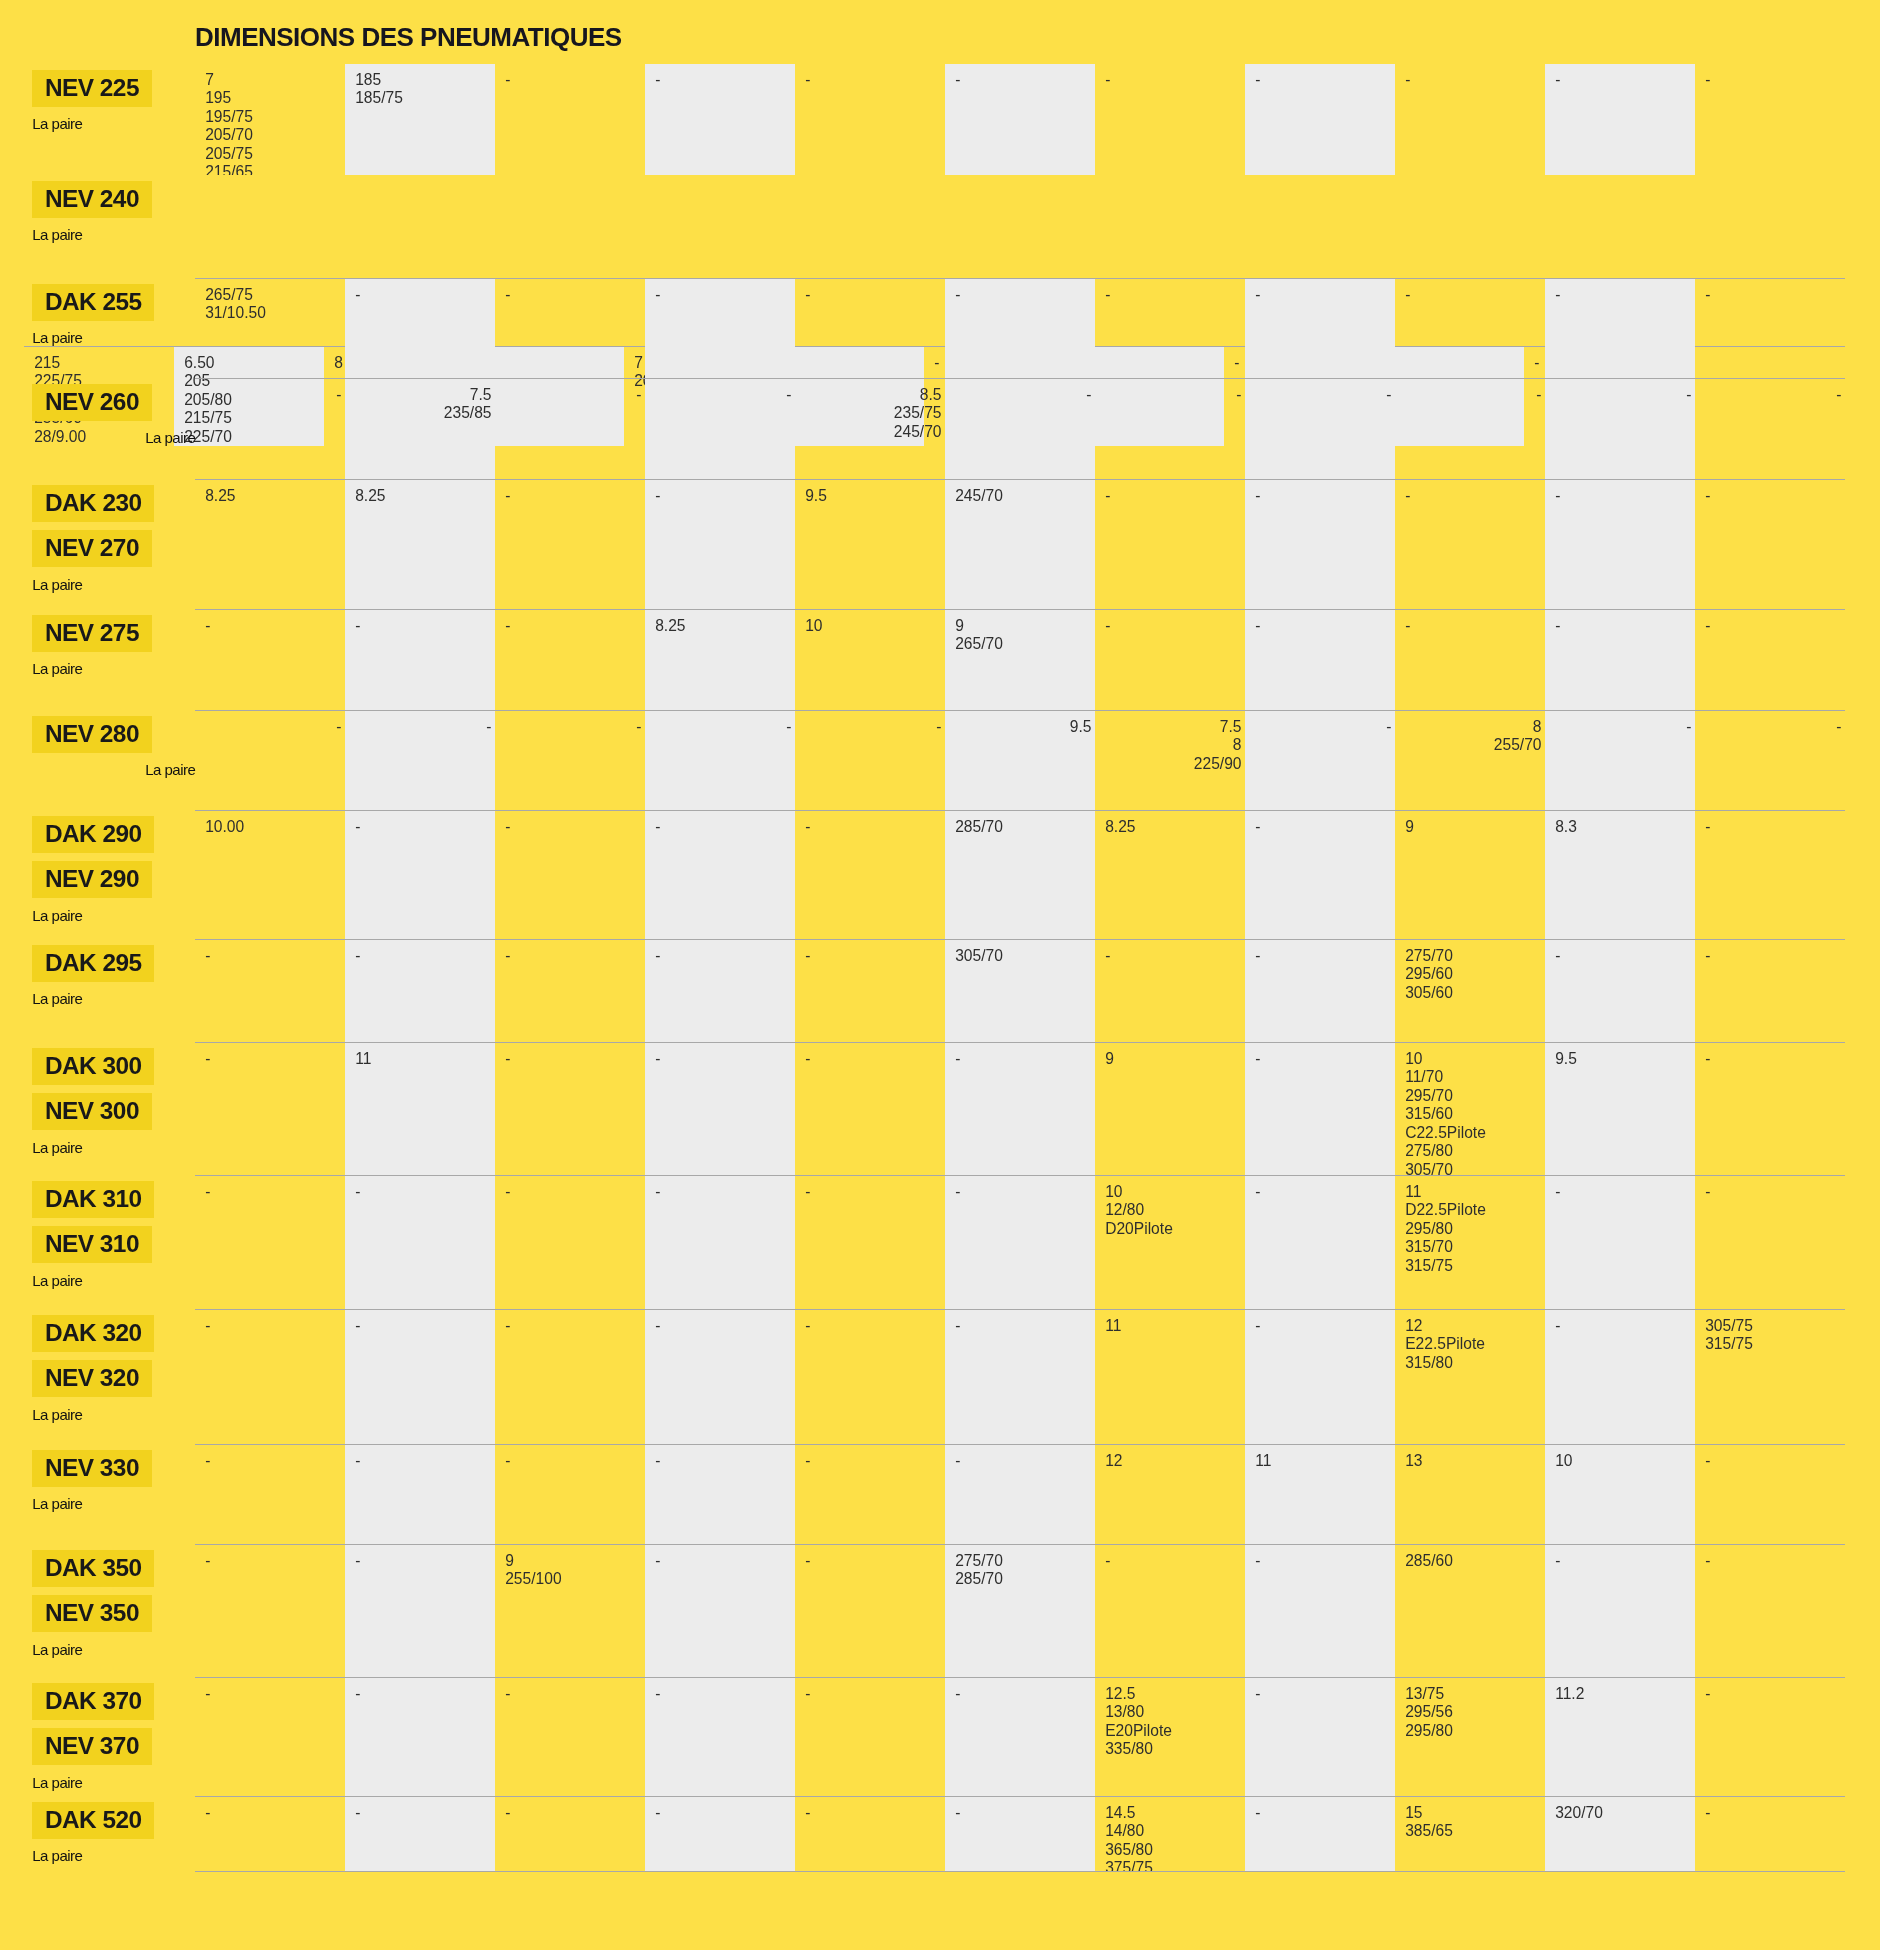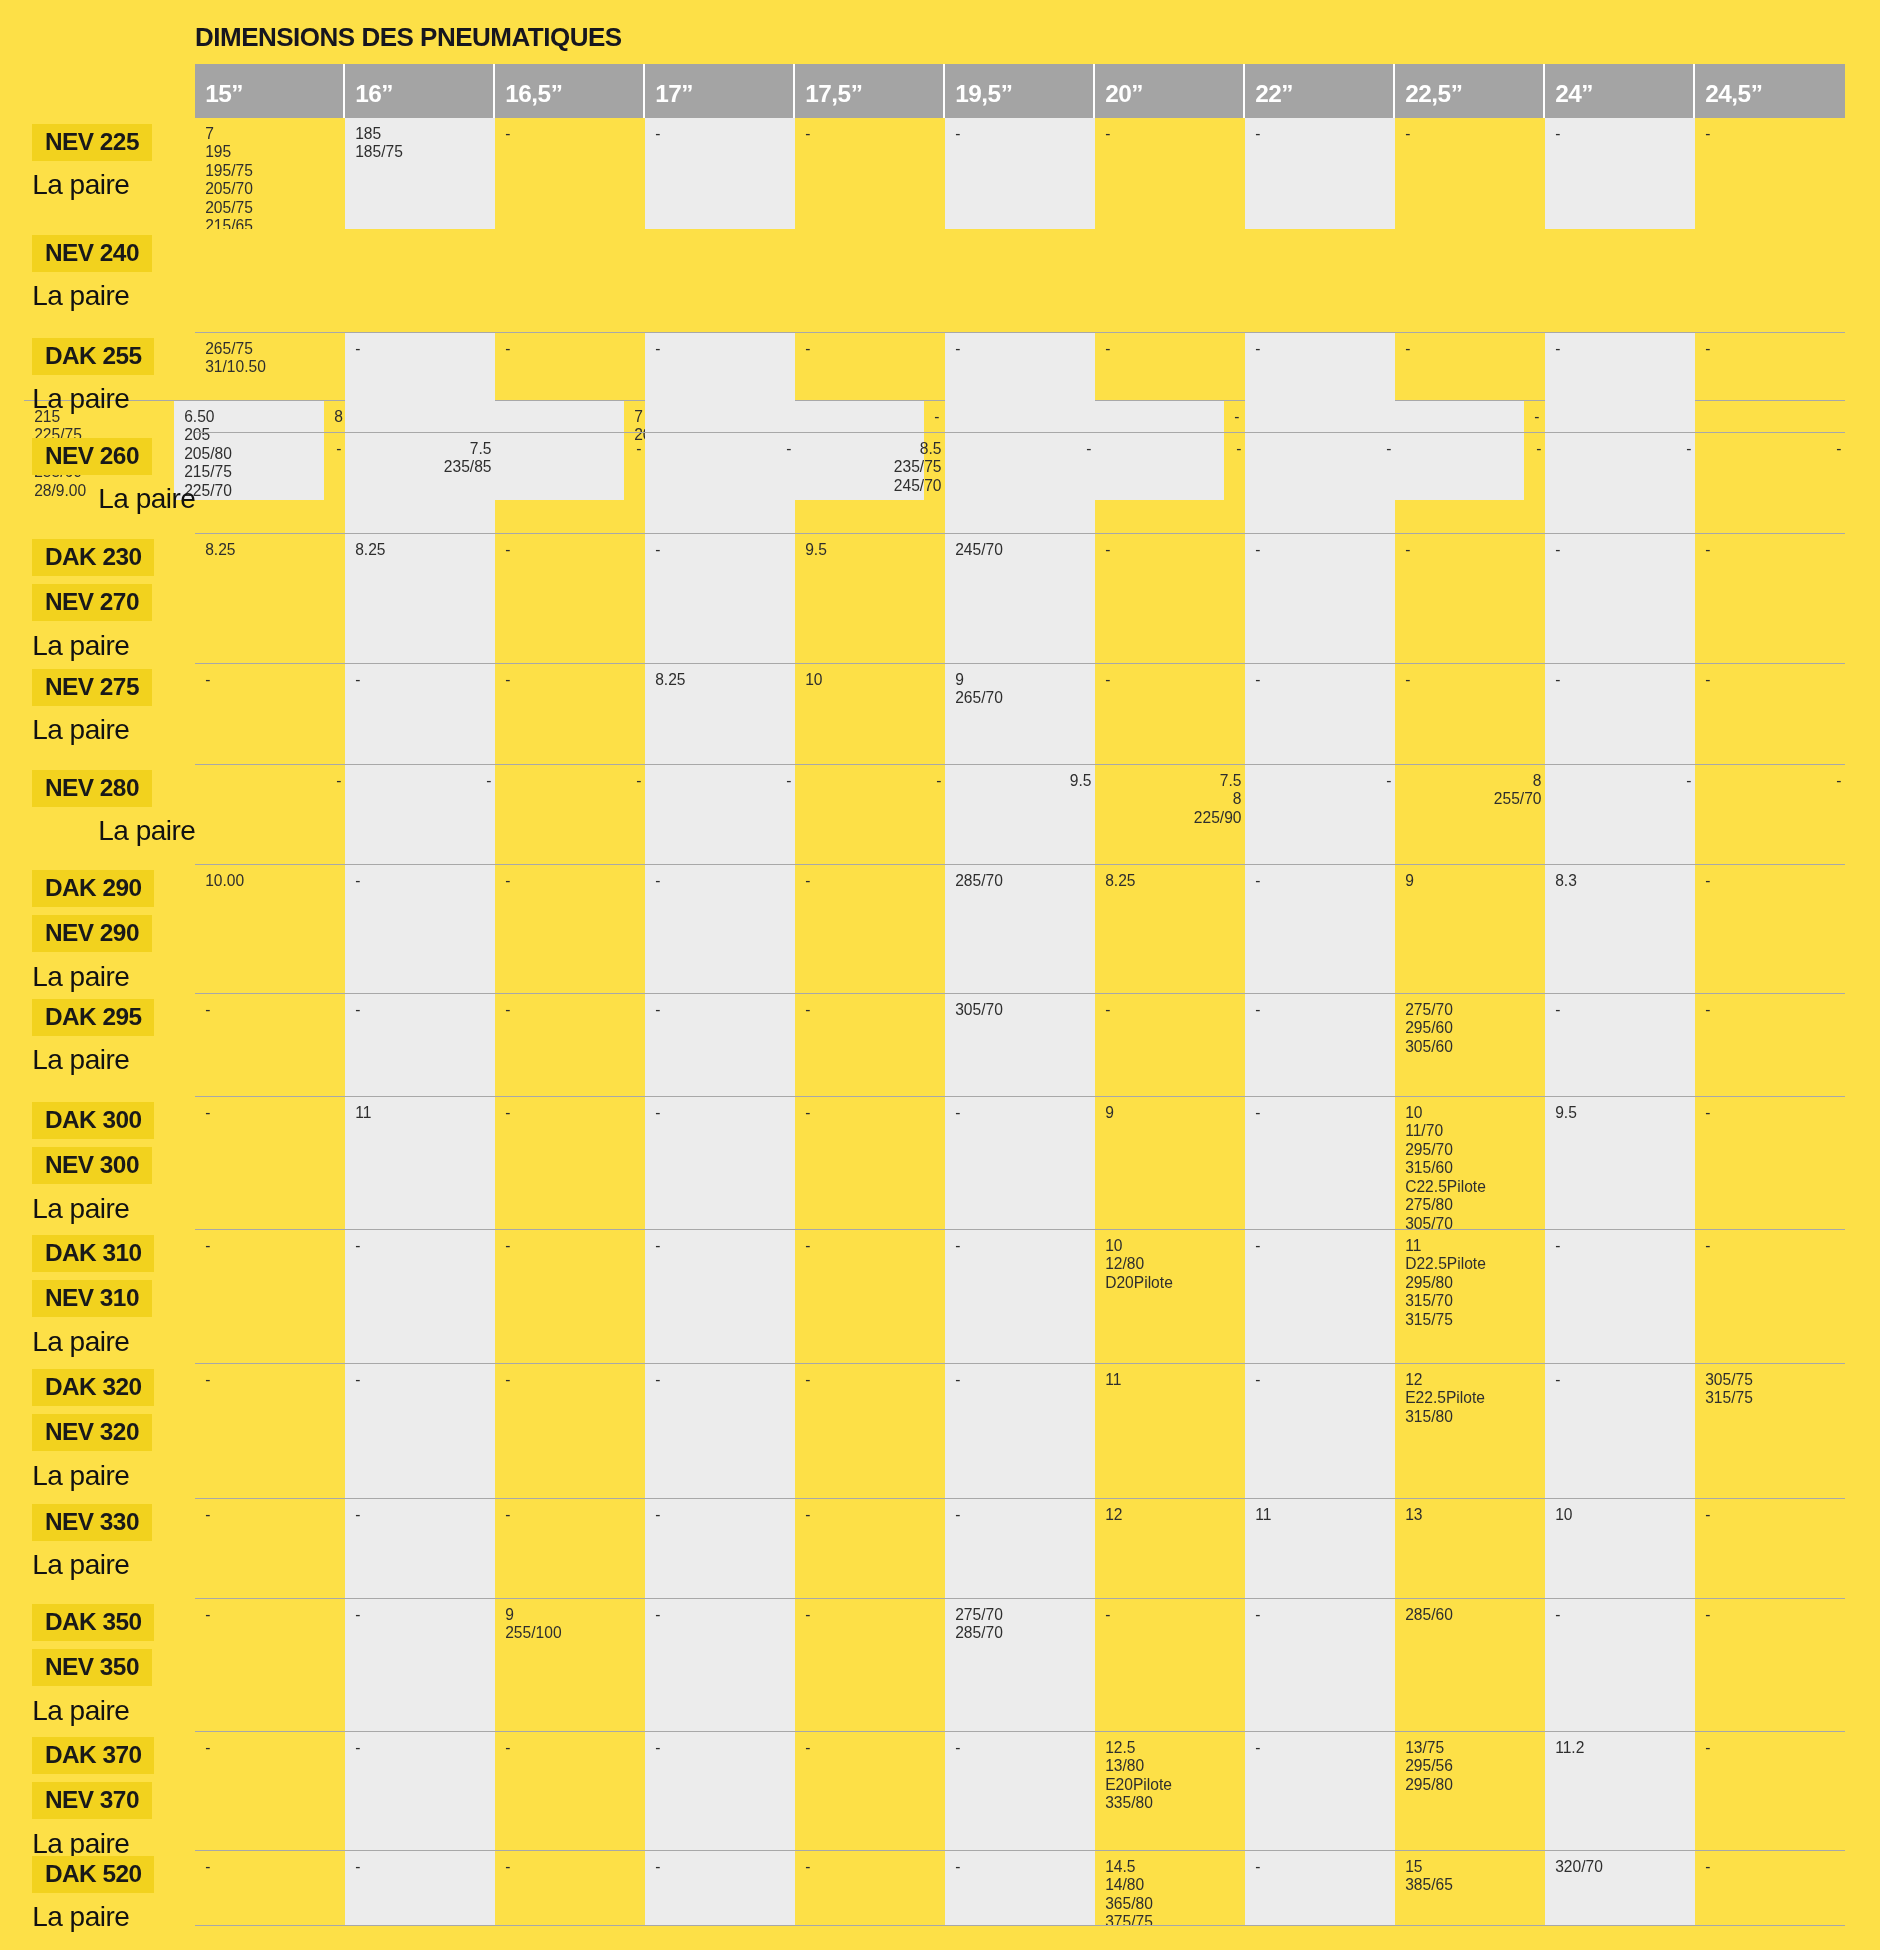--- a/index.html
+++ b/index.html
@@ -20,51 +20,37 @@
     padding:15.6px 0 0 9.8px;border-right:2px solid #ffffff;
   }
   .col-h:last-child{border-right:none;}
   .row{display:flex;}
   .label-cell{width:171px;flex:0 0 171px;box-sizing:border-box;padding:5.9px 0 0 7.8px;}
   .badge{
     display:table;background:#f2d21e;color:#191919;
     font-size:24.4px;font-weight:bold;letter-spacing:-0.5px;
     padding:3.9px 12.7px 4.9px 12.7px;margin-bottom:8.8px;white-space:nowrap;
   }
-  .pair{font-size:28px;color:#111111;letter-spacing:-0.5px;margin-top:2px;}
+  .pair{font-size:15px;color:#111111;letter-spacing:-0.5px;margin-top:2px;}
   .cells{display:flex;flex:0 0 auto;}
   .row + .row .cells{border-top:1px solid #a8a8a8;}
   .row:last-child .cells{border-bottom:1px solid #a8a8a8;}
   .cell{
     width:150px;flex:0 0 150px;box-sizing:border-box;
     padding:6.8px 3.9px 0 9.8px;font-size:15.6px;line-height:18.5px;color:#2e2e2e;
     white-space:pre-line;overflow:hidden;
   }
   .cell.shade{background:#ececec;}
 </style>
 </head>
 <body>
 
 <div class="page">
   <h1 class="title">DIMENSIONS DES PNEUMATIQUES</h1>
   <div class="table">
-    <div class="header-row">
-      <div class="label-spacer"></div>
-    <div class="col-h">15”</div>
-        <div class="col-h">16”</div>
-        <div class="col-h">16,5”</div>
-        <div class="col-h">17”</div>
-        <div class="col-h">17,5”</div>
-        <div class="col-h">19,5”</div>
-        <div class="col-h">20”</div>
-        <div class="col-h">22”</div>
-        <div class="col-h">22,5”</div>
-        <div class="col-h">24”</div>
-        <div class="col-h">24,5”</div>
-      </div>
     <div>
         <div class="row" style="height: 111px;">
           <div class="label-cell">
             <div class="badge">NEV 225</div>
             <div class="pair">La paire</div>
           </div>
           <div class="cells">
             <div class="cell">7
 195
 195/75

